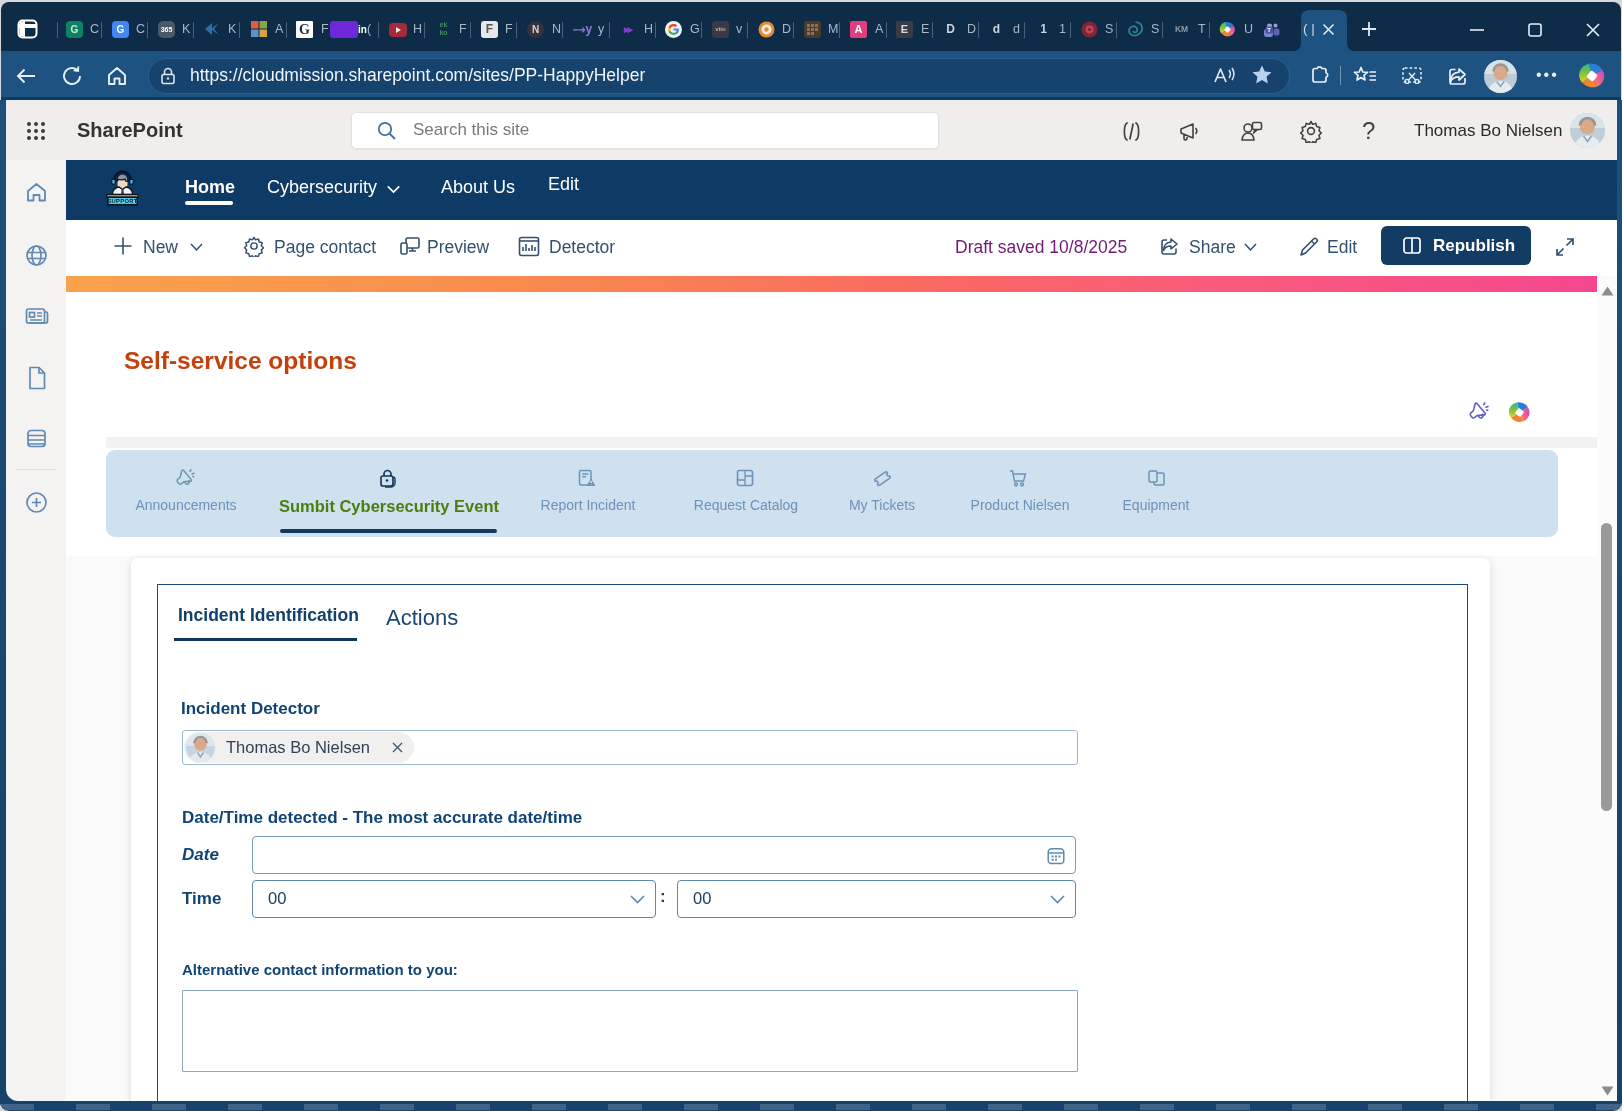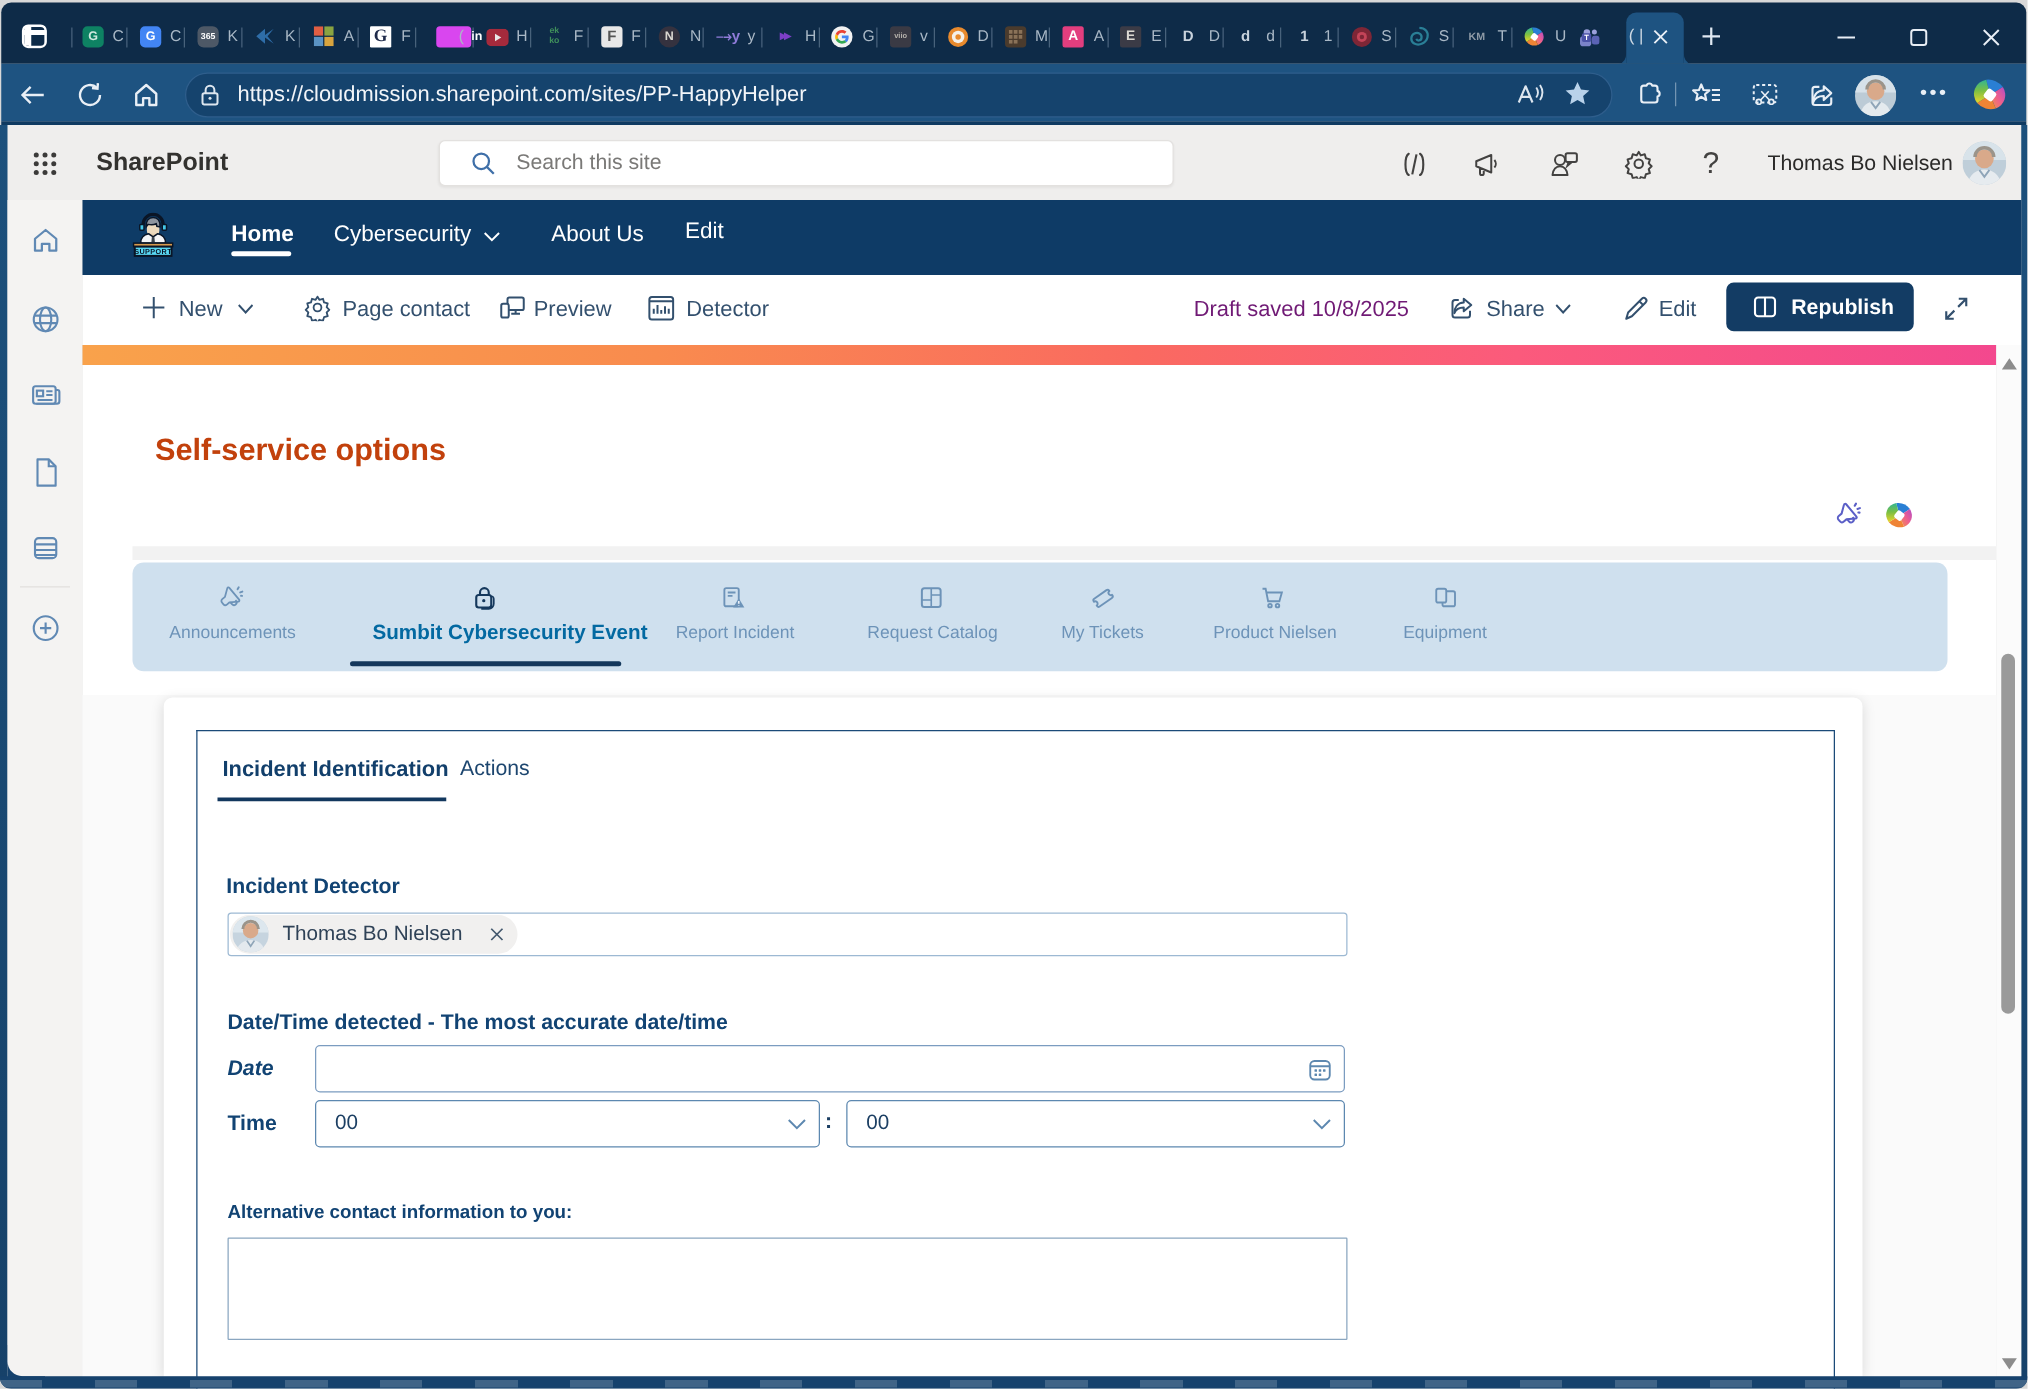--- a/index.html
+++ b/index.html
@@ -102,21 +102,21 @@
           <rect width="7.5" height="7.5" fill="#e05e43"></rect>
           <rect x="8.5" width="7.5" height="7.5" fill="#8aa441"></rect>
           <rect y="8.5" width="7.5" height="7.5" fill="#5a93c4"></rect>
           <rect x="8.5" y="8.5" width="7.5" height="7.5" fill="#d8a43e"></rect>
         </svg></div>
     <div class="abs" style="left:275px;top:22px;color:#a9b8c6;font-size:12.5px;">A</div>
     <div class="tabdiv" style="left:286px"></div>
     <div class="favicon" style="left:296px;background:#fff;color:#1e2a4a;font-size:14px;font-family:'Liberation Serif',serif;border-radius:1px;">G</div>
     <div class="abs" style="left:321px;top:22px;color:#a9b8c6;font-size:12.5px;">F</div>
     <div class="tabdiv" style="left:332px"></div>
-    <div class="favicon" style="left:349px;background:#d946ef;font-size:10px;border-radius:3px;padding-left:28px;">in</div>
+    <div class="favicon" style="left:330px;background:#6d28d9;font-size:10px;border-radius:3px;padding-left:28px;">in</div>
     <div class="abs" style="left:367px;top:22px;color:#a9b8c6;font-size:12.5px;">(</div>
     <div class="tabdiv" style="left:378px"></div>
     <div class="favicon" style="left:389px;background:transparent;"><svg width="18" height="14" viewBox="0 0 18 14" style="margin-top:2px">
           <rect width="18" height="14" rx="4" fill="#a52a3c"></rect>
           <path d="M7 4 L12 7 L7 10Z" fill="#e8e8e8"></path>
         </svg></div>
     <div class="abs" style="left:413px;top:22px;color:#a9b8c6;font-size:12.5px;">H</div>
     <div class="tabdiv" style="left:424px"></div>
     <div class="favicon" style="left:435px;background:transparent;color:#3f8f5b;font-size:7px;line-height:8px;font-weight:bold;">ek<br>ko</div>
     <div class="abs" style="left:459px;top:22px;color:#a9b8c6;font-size:12.5px;">F</div>
@@ -500,21 +500,21 @@
         </g>
         <path d="M16.8 3.6 L17.8 1.9 M19 6.2 L20.9 5.5 M19.7 9 L20.6 9.1" stroke-width="1.6" stroke-linecap="round"></path>
       </svg>
     <div class="tsitem" style="left:186px;">Announcements</div>
     <svg class="tsicon abs" style="left:378px;stroke:#15385c" width="19" height="20" viewBox="0 0 19 20" fill="none" stroke-width="1.7">
         <rect x="3" y="8" width="12" height="10" rx="2"></rect>
         <path d="M6 8 V6 a3.5 3.5 0 0 1 7 0 V8"></path>
         <circle cx="9" cy="12.5" r="1.3" fill="#15385c" stroke="none"></circle>
         <path d="M15.5 9 a2 2 0 0 1 1.5 2 v4 a4 4 0 0 1 -4 4 h-6" stroke-width="1.4"></path>
       </svg>
-    <div class="tsitem" style="left:408px;color:#0369a1;font-weight:bold;font-size:16.5px;">Sumbit Cybersecurity Event</div>
+    <div class="tsitem" style="left:389px;color:#4d7c0f;font-weight:bold;font-size:16.5px;">Sumbit Cybersecurity Event</div>
     <div class="abs" style="left:280px;top:529px;width:217px;height:4px;background:#15385c;border-radius:2px;"></div>
     <svg class="tsicon abs" style="left:577px" width="20" height="20" viewBox="0 0 20 20" fill="none" stroke="#6d93b8" stroke-width="1.5">
         <rect x="2.5" y="2.5" width="11.5" height="14.5" rx="1.5"></rect>
         <path d="M5.2 6 H11.4 M5.2 8.7 H9"></path>
         <path d="M14 10.5 L18.5 18 H9.5 Z" fill="#6d93b8" stroke="none"></path>
         <path d="M14 12.8 V15 M14 16.4 V16.8" stroke="#eaf1f8" stroke-width="1.3"></path>
       </svg>
     <div class="tsitem" style="left:588px;">Report Incident</div>
     <svg class="tsicon abs" style="left:735px" width="20" height="20" viewBox="0 0 20 20" fill="none" stroke="#6d93b8" stroke-width="1.6">
         <rect x="2.5" y="2.5" width="15" height="15" rx="2"></rect>
@@ -534,21 +534,21 @@
       </svg>
     <div class="tsitem" style="left:1020px;">Product Nielsen</div>
     <svg class="tsicon abs" style="left:1146px" width="21" height="20" viewBox="0 0 21 20" fill="none" stroke="#6d93b8" stroke-width="1.5">
         <rect x="8" y="5" width="10" height="12" rx="1.5"></rect>
         <rect x="3" y="3" width="8" height="11" rx="1.5" fill="#cfe0ee"></rect>
       </svg>
     <div class="tsitem" style="left:1156px;">Equipment</div>
 
     <div class="abs" style="left:178px;top:605px;font-size:17.5px;font-weight:bold;color:#123f6b;">Incident Identification</div>
     <div class="abs" style="left:174px;top:638px;width:183px;height:3px;background:#12375e;"></div>
-    <div class="abs" style="left:368px;top:605px;font-size:17px;color:#1d466f;">Actions</div>
+    <div class="abs" style="left:386px;top:605px;font-size:22px;color:#1d466f;">Actions</div>
 
     <div class="flabel" style="left:181px;top:699px;font-size:17px;">Incident Detector</div>
     <div class="finput" style="left:182px;top:730px;width:896px;height:35px;"></div>
     <div class="abs" style="left:184px;top:732px;width:230px;height:31px;background:#f1f0ef;border-radius:16px;"></div>
     <svg class="abs" style="left:186px;top:733px" width="29" height="29" viewBox="0 0 29 29">
         <defs>
           <clipPath id="avp">
             <circle cx="14.5" cy="14.5" r="14.5"></circle>
           </clipPath>
         </defs>

